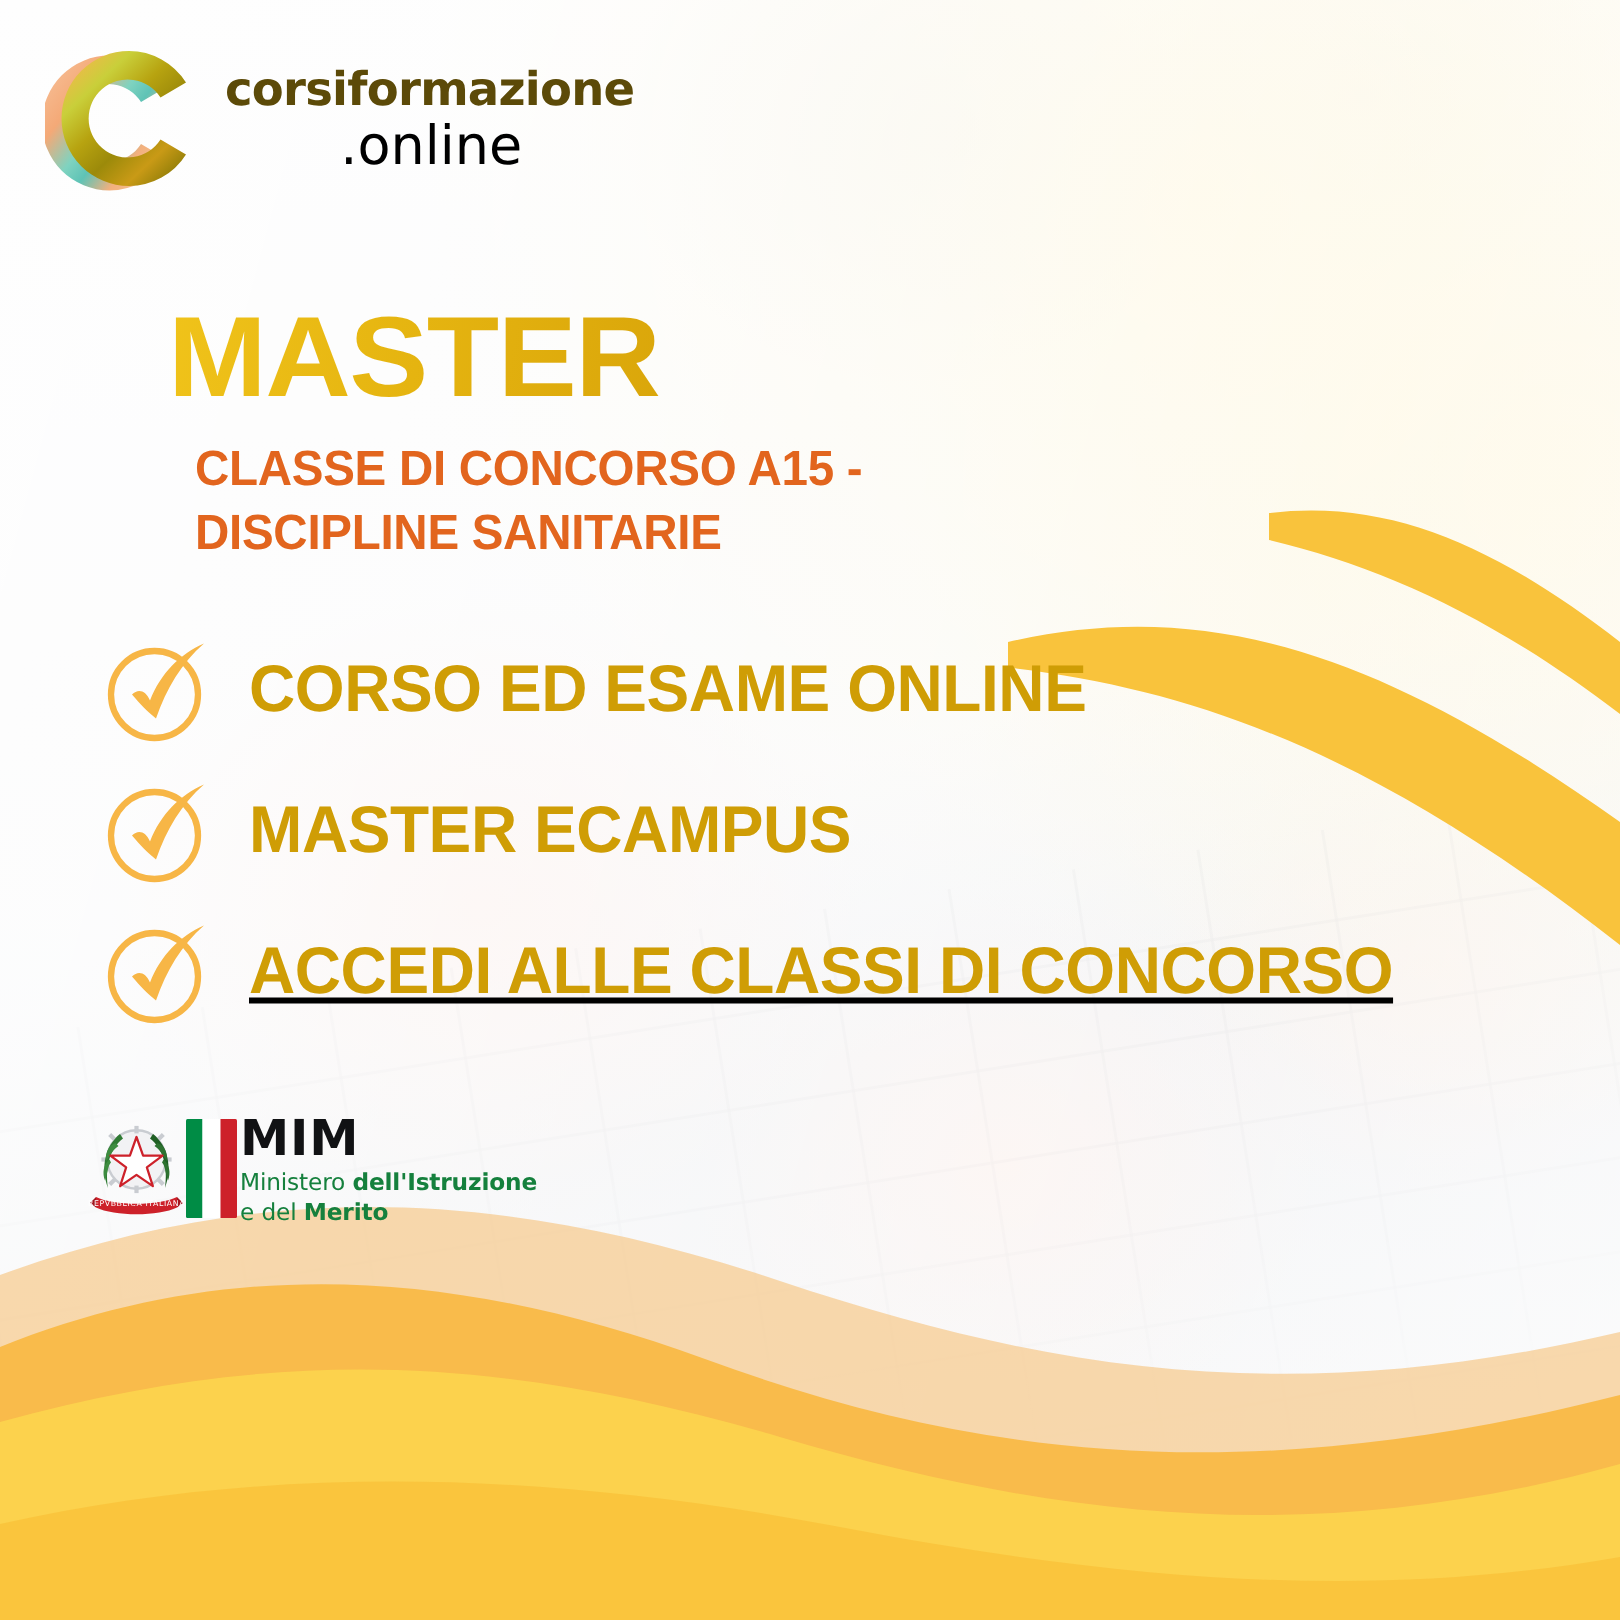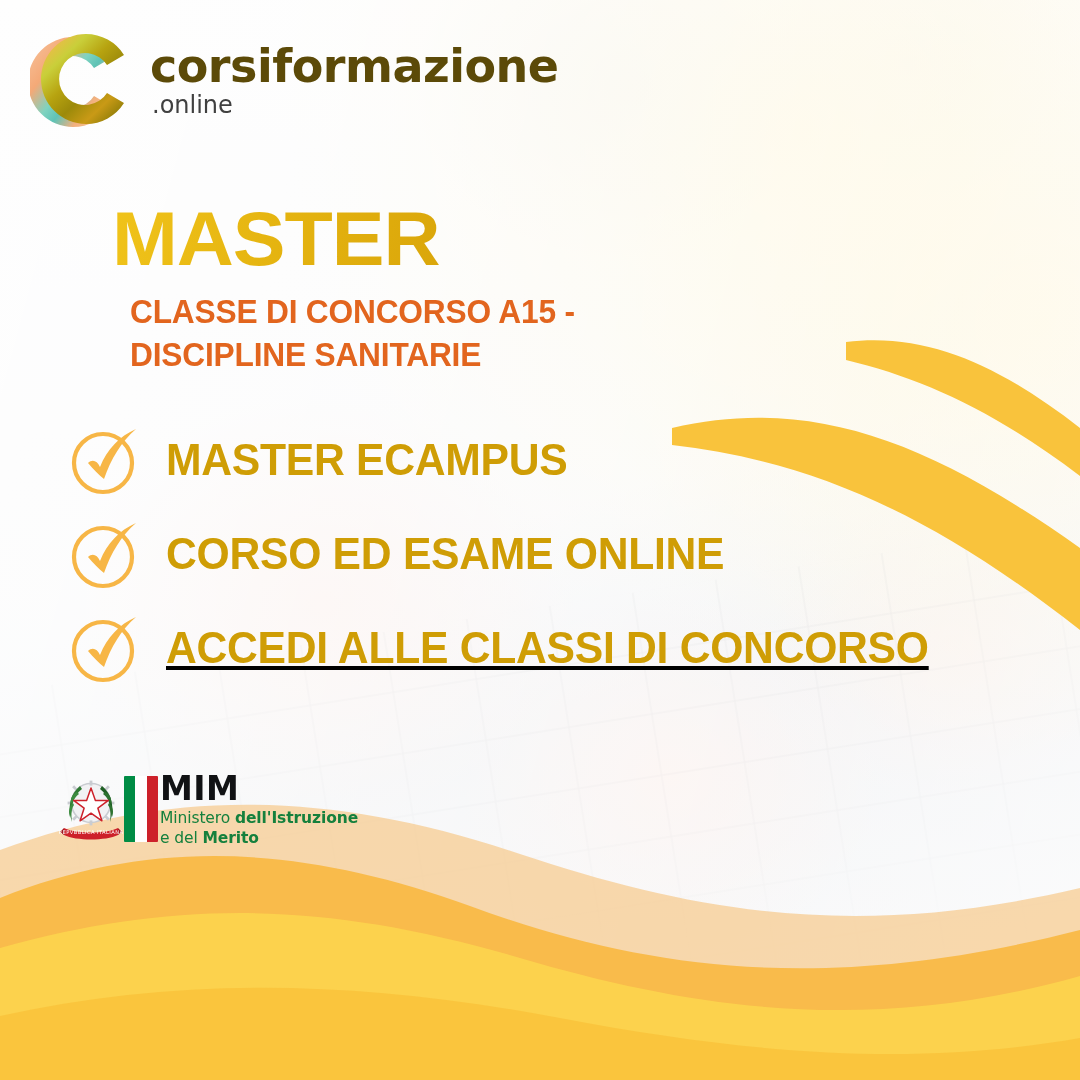--- a/index.html
+++ b/index.html
@@ -55,26 +55,27 @@
 
   
   .swooshes{position:absolute;right:0;top:280px;width:420px;height:400px;pointer-events:none;}
   .bottom-waves{position:absolute;left:0;bottom:0;width:1080px;height:300px;pointer-events:none;}
 
   
   .logo{position:absolute;left:30px;top:28px;display:flex;align-items:center;gap:16px;}
   .logo-mark{width:104px;height:104px;flex:0 0 auto;}
   .logo-words{display:flex;flex-direction:column;line-height:1;}
   .logo-name{
-    font-size:46px;font-weight:bold;letter-spacing:-.5px;color:#5c4a08;
+    font-size:31px;font-weight:bold;letter-spacing:-.5px;color:#5c4a08;
     font-family:"DejaVu Sans", sans-serif;
   }
   .logo-tld{
-    font-size:24px;font-weight:400;color:#404040;margin-top:4px;margin-left:2px;
-    font-family:"DejaVu Sans", sans-serif;
+    font-size:36px;font-weight:400;color:#000000;margin-top:4px;margin-left:2px;
+    font-family:"DejaVu Sans", sans-serif;
+    text-align:center;
   }
 
   
   .heading-block{position:absolute;left:112px;top:204px;width:740px;}
   .master{
     margin:0;
     font-family:"Liberation Sans", sans-serif;
     font-size:76px;font-weight:bold;line-height:.92;
     letter-spacing:-1px;
     transform:scaleX(1.04);transform-origin:left center;
@@ -102,21 +103,21 @@
     font-family:"Liberation Sans", sans-serif;
     font-weight:bold;
     font-size:44px;
     letter-spacing:-.3px;
     transform:scaleX(.97);transform-origin:left center;
     color:#cf9d05;
     white-space:nowrap;
   }
 
   
-  .mim{position:absolute;left:58px;top:772px;display:flex;align-items:center;gap:0;}
+  .mim{position:absolute;left:58px;top:742px;display:flex;align-items:center;gap:0;}
   .emblem{width:66px;height:74px;flex:0 0 auto;}
   .tricolore{width:34px;height:66px;flex:0 0 auto;display:flex;border-radius:1px;overflow:hidden;}
   .tricolore span{flex:1;height:100%;}
   .mim-text{display:flex;flex-direction:column;line-height:1;margin-left:2px;}
   .mim-acronym{
     font-family:"DejaVu Sans", sans-serif;
     font-size:33px;font-weight:bold;color:#111214;letter-spacing:.5px;
   }
   .mim-line{
     font-family:"DejaVu Sans", sans-serif;
@@ -183,29 +184,29 @@
     <p class="subtitle">CLASSE DI CONCORSO A15 - DISCIPLINE SANITARIE</p>
   </div>
 
   <div class="features">
 
     <div class="feature-row">
       <svg class="check-icon" viewBox="0 0 78 78" aria-hidden="true">
         <circle cx="37" cy="42" r="29" fill="none" stroke="#f7b646" stroke-width="4.2"></circle>
         <path d="M22 42 C26 38 31 39 34 46 C41 28 54 15 70 8 C55 21 45 38 38 58 C33 54 27 48 22 42 Z" fill="#f7b646"></path>
       </svg>
-      <span class="feature-label">MASTER ECAMPUS</span>
+      <span class="feature-label">CORSO ED ESAME ONLINE</span>
     </div>
 
     <div class="feature-row">
       <svg class="check-icon" viewBox="0 0 78 78" aria-hidden="true">
         <circle cx="37" cy="42" r="29" fill="none" stroke="#f7b646" stroke-width="4.2"></circle>
         <path d="M22 42 C26 38 31 39 34 46 C41 28 54 15 70 8 C55 21 45 38 38 58 C33 54 27 48 22 42 Z" fill="#f7b646"></path>
       </svg>
-      <span class="feature-label">CORSO ED ESAME ONLINE</span>
+      <span class="feature-label">MASTER ECAMPUS</span>
     </div>
 
     <div class="feature-row">
       <svg class="check-icon" viewBox="0 0 78 78" aria-hidden="true">
         <circle cx="37" cy="42" r="29" fill="none" stroke="#f7b646" stroke-width="4.2"></circle>
         <path d="M22 42 C26 38 31 39 34 46 C41 28 54 15 70 8 C55 21 45 38 38 58 C33 54 27 48 22 42 Z" fill="#f7b646"></path>
       </svg>
       <span class="feature-label">ACCEDI ALLE CLASSI DI CONCORSO</span>
     </div>
 

